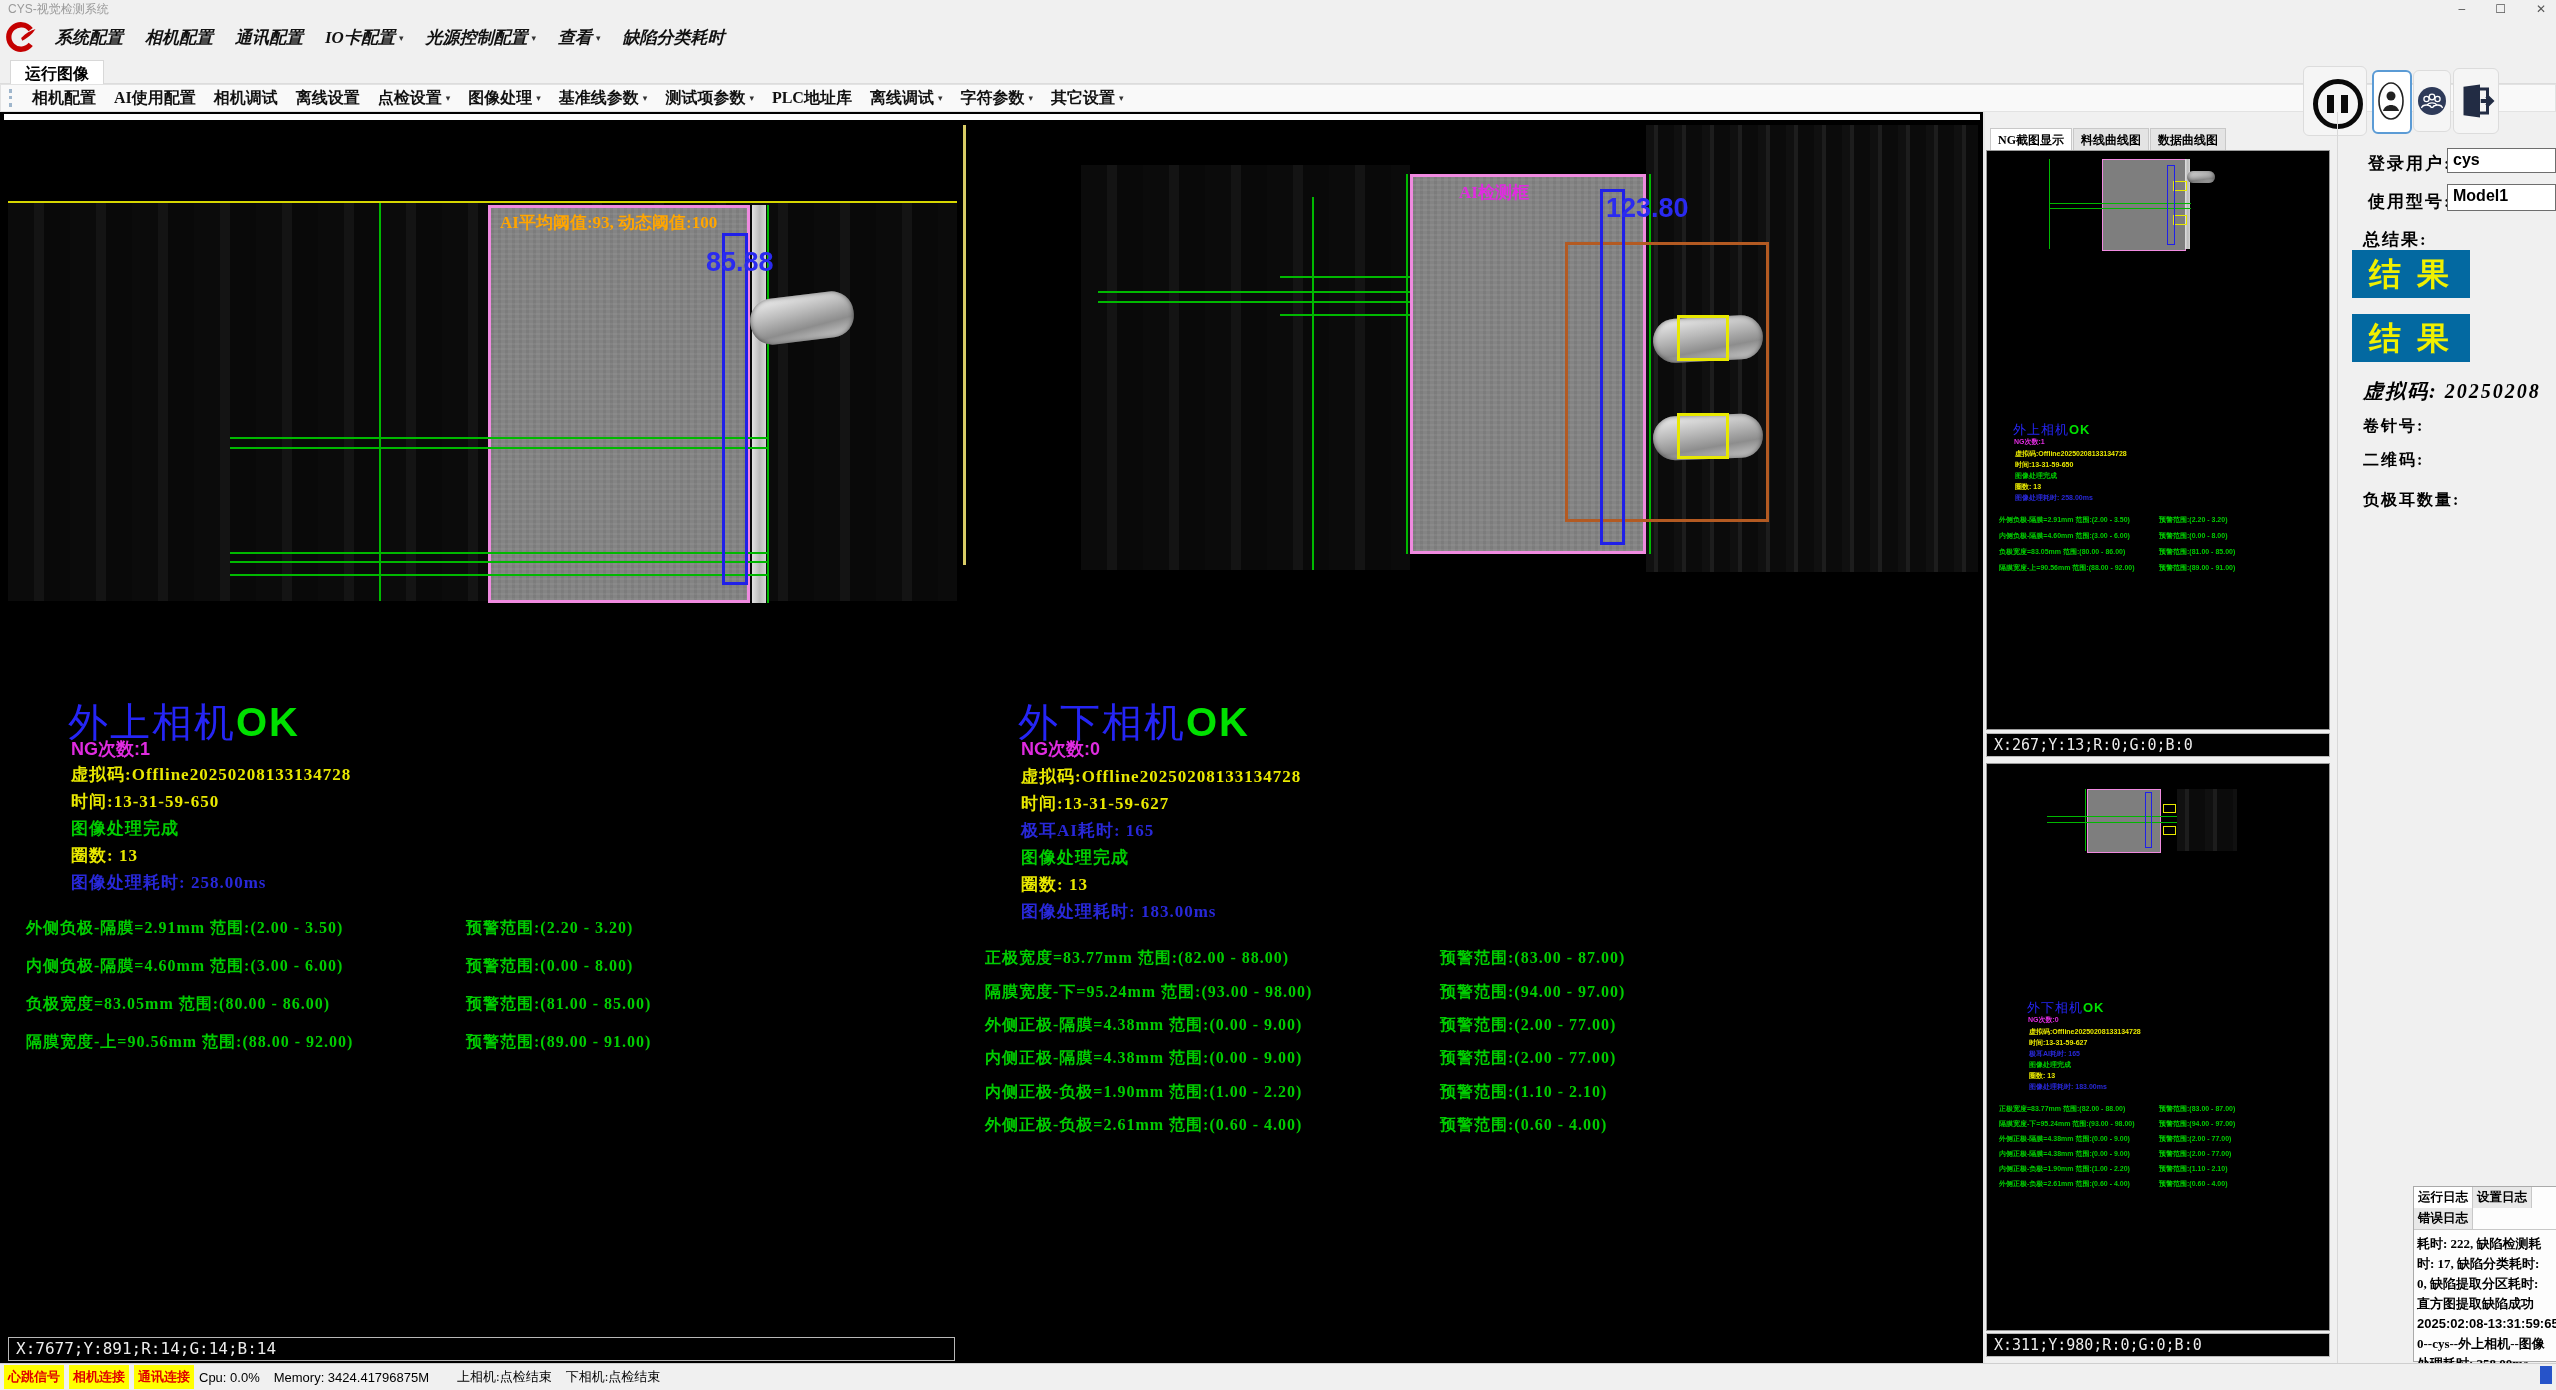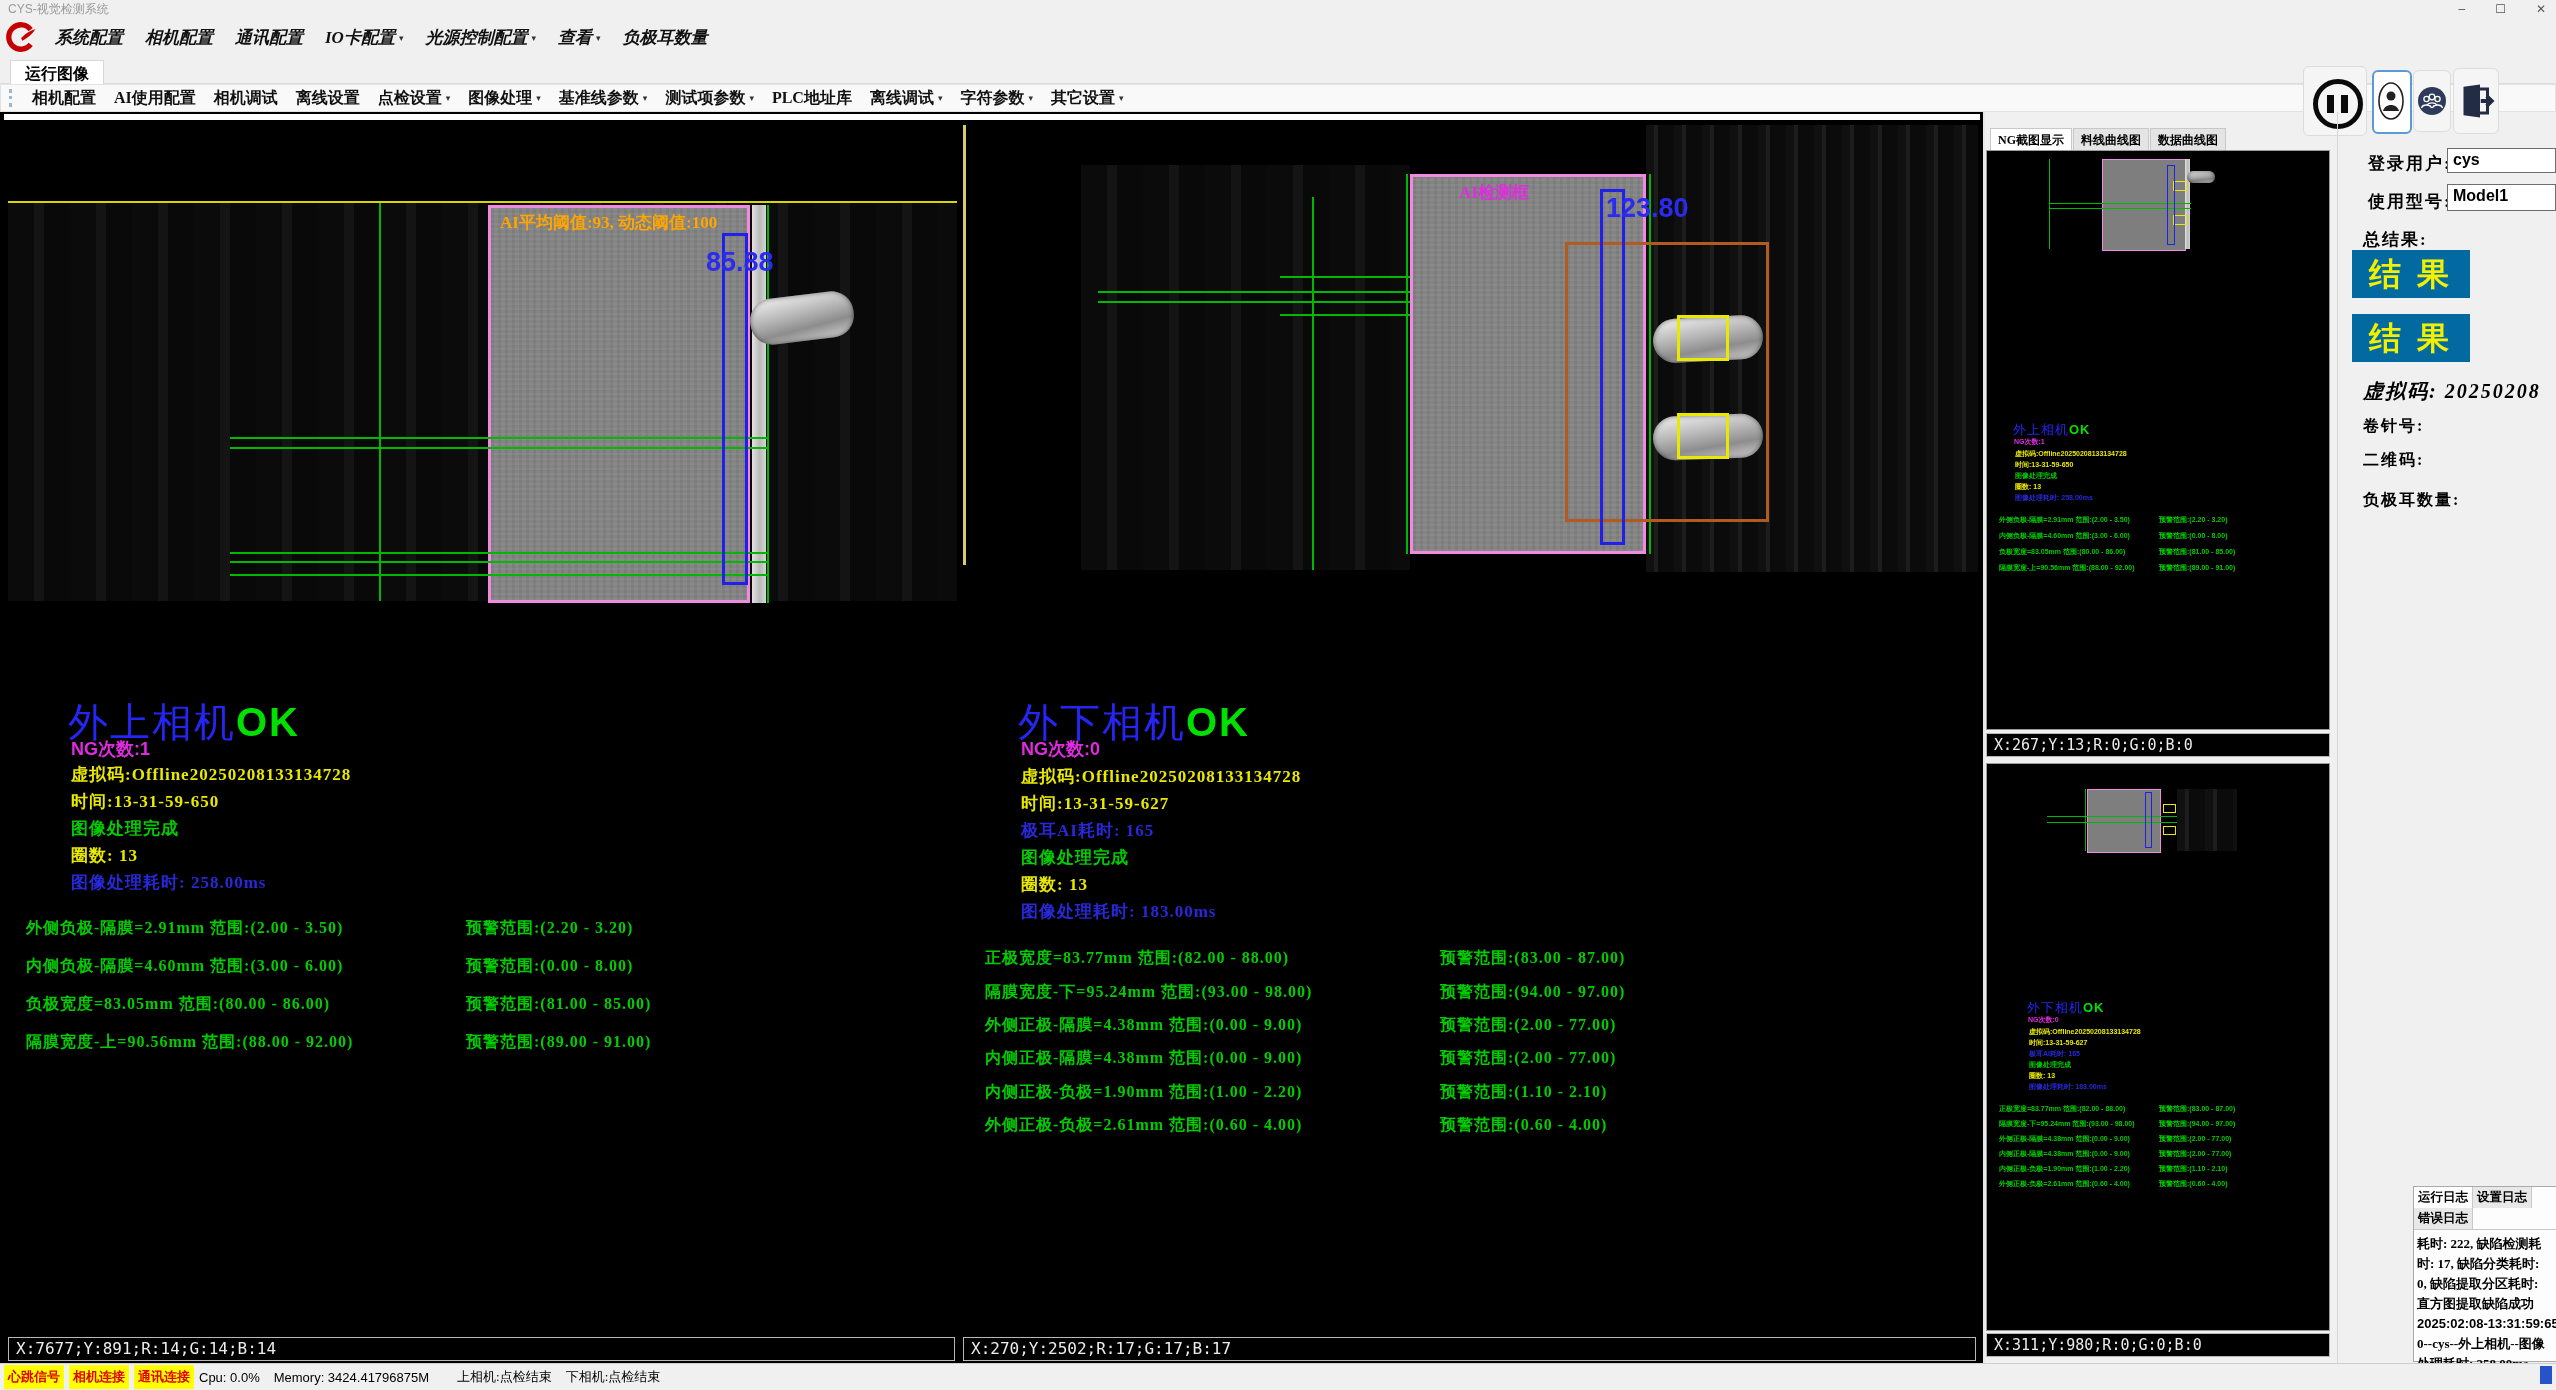--- a/index.html
+++ b/index.html
@@ -114,21 +114,21 @@
     <svg class="logo" viewBox="0 0 32 32">
       <path d="M27 9 A11.5 11.5 0 1 0 27 23" stroke="#c40000" stroke-width="5" fill="none"></path>
       <path d="M18 17 C23 12 27 10 31.5 8.5 C28 14 24 17 19 19.5 Z" fill="#c40000"></path>
     </svg>
     <span class="mi kai"><span>系统配置</span></span>
     <span class="mi kai"><span>相机配置</span></span>
     <span class="mi kai"><span>通讯配置</span></span>
     <span class="mi kai"><span>IO卡配置</span><span class="arr">▾</span></span>
     <span class="mi kai"><span>光源控制配置</span><span class="arr">▾</span></span>
     <span class="mi kai"><span>查看</span><span class="arr">▾</span></span>
-    <span class="mi kai"><span>负极耳数量</span></span>
+    <span class="mi kai"><span>缺陷分类耗时</span></span>
   </div>
 
   <div class="a tabrow"></div>
   <div class="a tab-run kai">运行图像</div>
 
   <div class="a toolbar">
     <span class="grip"></span>
     <span class="ti kai"><span>相机配置</span></span>
     <span class="ti kai"><span>AI使用配置</span></span>
     <span class="ti kai"><span>相机调试</span></span>
@@ -241,21 +241,20 @@
     </div>
     <div class="a mrow t-g kai" style="left:22px;top:957px;width:960px;">
       <span>内侧正极-负极=1.90mm 范围:(1.00 - 2.20)</span>
       <span class="mwarn">预警范围:(1.10 - 2.10)</span>
     </div>
     <div class="a mrow t-g kai" style="left:22px;top:990px;width:960px;">
       <span>外侧正极-负极=2.61mm 范围:(0.60 - 4.00)</span>
       <span class="mwarn">预警范围:(0.60 - 4.00)</span>
     </div>
   </div>
-  <div class="a coordbar mono" style="left:963px;top:1337px;width:1013px;">X:270;Y:2502;R:17;G:17;B:17</div>
 
   <div id="sidebar" class="a"></div>
 
   <div class="a" style="left:1990px;top:128px;">
     <span class="vtab sel kai">NG截图显示</span><span class="vtab kai">料线曲线图</span><span class="vtab kai">数据曲线图</span>
   </div>
 
   <div class="a thumb" style="left:1986px;top:150px;width:344px;height:580px;">
     <div class="a" style="left:115px;top:8px;width:82px;height:90px;background:#7e7e7e;border:1px solid #f08ae0;"></div>
     <div class="a lightcol" style="left:198px;top:8px;width:5px;height:90px;"></div>

